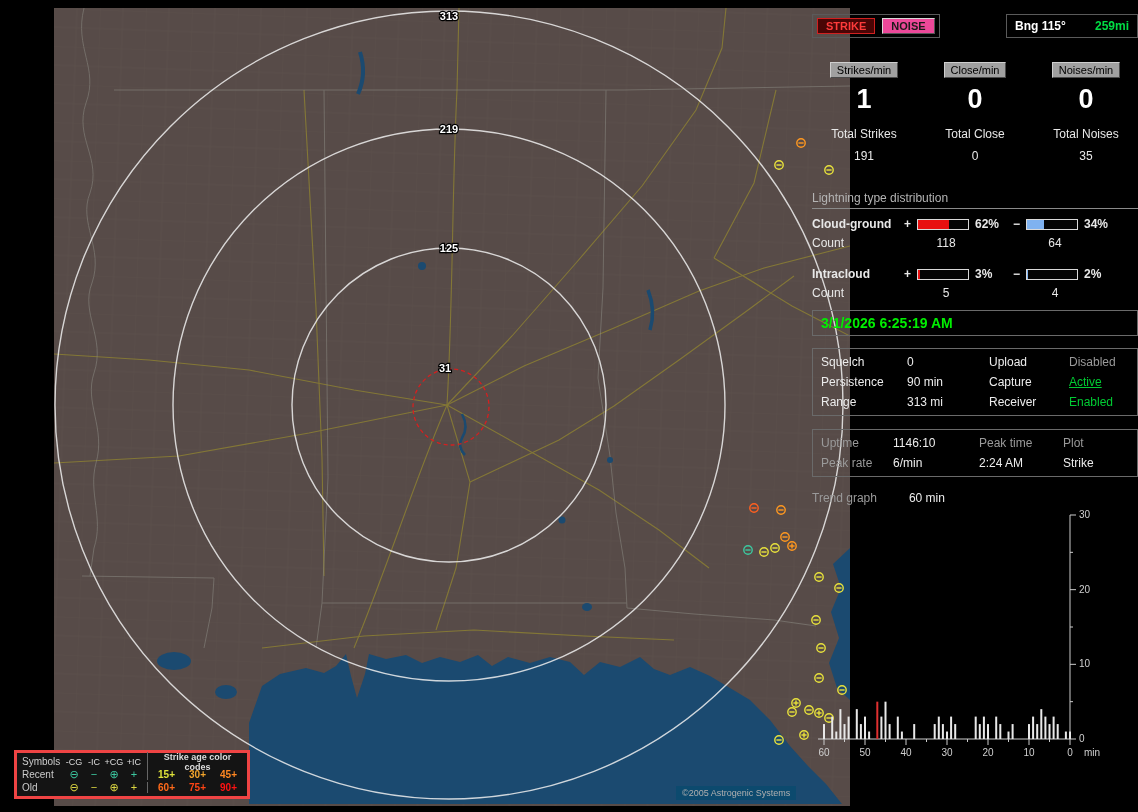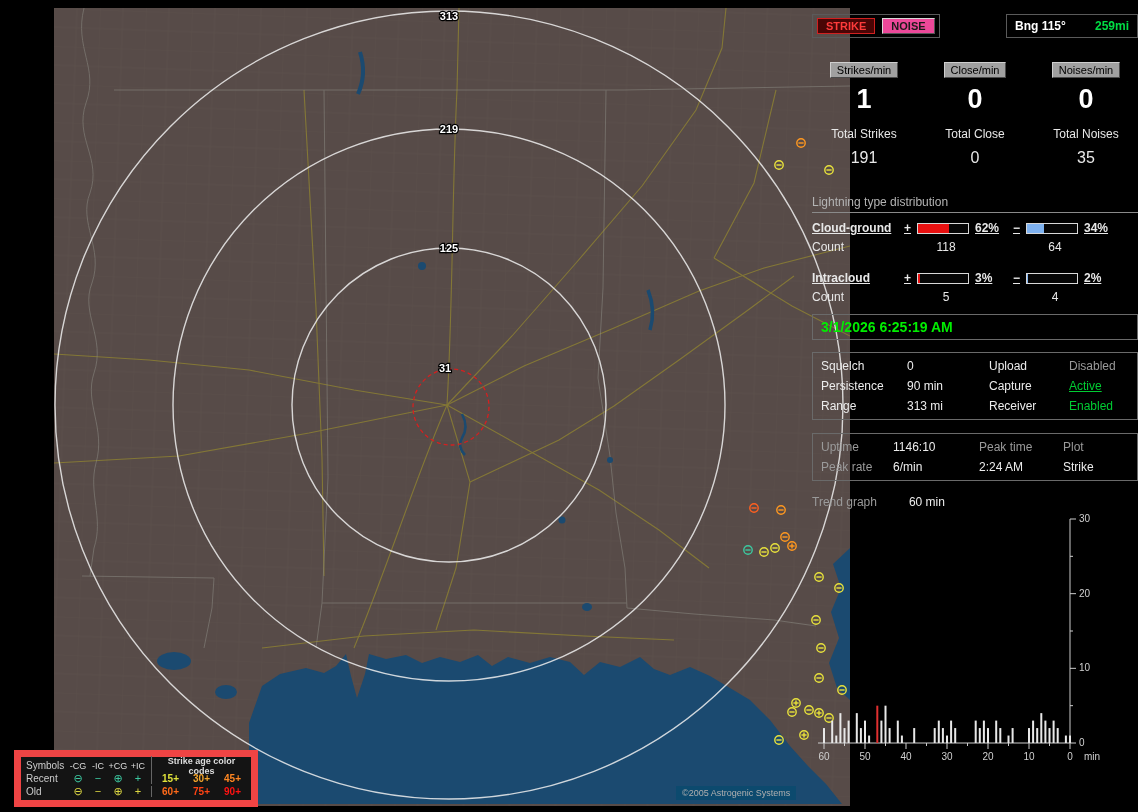--- a/index.html
+++ b/index.html
@@ -3,21 +3,21 @@
 <meta charset="utf-8">
 <style>
   *{box-sizing:border-box;margin:0;padding:0;}
   body{width:1138px;height:812px;background:#000;font-family:"Liberation Sans",sans-serif;
        position:relative;overflow:hidden;color:#e8e8e8;}
 
   
   .map-wrap{position:absolute;left:10px;top:8px;width:796px;height:572px;padding-left:44px;}
   .ringlbl{font:bold 11px "Liberation Sans",sans-serif;fill:#fff;stroke:#000;stroke-width:2.5px;
            paint-order:stroke;text-anchor:middle;}
-  .legend{position:absolute;left:4px;top:742px;background:#141414;border:7px solid #ef4444;
+  .legend{position:absolute;left:4px;top:742px;background:#141414;border:3px solid #ef4444;
           color:#ddd;padding:2px 3px;}
   .lg-row{display:flex;align-items:center;height:13px;font-size:10px;}
   .lg-label{width:44px;padding-left:2px;color:#ccc;}
   .lg-symhead{width:20px;text-align:center;font-size:9px;}
   .lg-sym{width:20px;text-align:center;font-size:11px;line-height:13px;}
   .lg-ages{display:flex;border-left:1px solid #666;margin-left:3px;padding-left:3px;}
   .lg-agehead{width:93px;text-align:center;font-size:9px;font-weight:bold;}
   .lg-age{width:31px;text-align:center;font-weight:bold;font-size:10px;}
   .copyright{position:absolute;left:666px;top:778px;background:#0c4a6e;color:#b0b0b0;
              font-size:9px;padding:2px 6px;}
@@ -34,27 +34,27 @@
            justify-content:space-between;width:132px;}
   .bng-label{font-weight:bold;font-size:12px;color:#fff;}
   .bng-value{font-weight:bold;font-size:12px;}
 
   .stats{display:flex;justify-content:space-between;margin-top:22px;text-align:center;}
   .stat{width:104px;}
   .chip{display:inline-block;background:#a0a0a0;color:#000;font-size:11px;padding:1px 6px;
         border:1px solid #cfcfcf;border-right-color:#4a4a4a;border-bottom-color:#4a4a4a;}
   .big{font-size:27px;font-weight:bold;color:#fff;margin-top:6px;}
   .tlabel{font-size:12px;margin-top:12px;}
-  .tvalue{font-size:16px;margin-top:8px;}
+  .tvalue{font-size:12px;margin-top:8px;}
 
   .dist-title{margin-top:28px;color:#b4b4b4;font-size:12px;}
   .rule{border:0;border-top:1px solid #8a8a8a;margin:3px 0 0;}
   .dist{display:grid;grid-template-columns:92px 13px 58px 38px 13px 58px 34px;
         align-items:center;margin-top:8px;row-gap:5px;}
-  .dname,.dsign,.dpct{font-weight:bold;font-size:12px;text-decoration:underline;}
+  .dname,.dsign,.dpct{font-weight:bold;font-size:12px;}
   .bar{height:11px;border:1px solid #d8d8d8;background:#050505;width:52px;}
   .bar i{display:block;height:100%;width:0;}
   .dcount-label{font-size:12px;}
   .dcount{font-size:12px;text-align:center;}
   .dgap{grid-column:1/-1;height:7px;}
 
   .datetime-box{border:1px solid #6a6a6a;margin-top:10px;padding:4px 8px;
                 font-size:14px;font-weight:bold;}
   .settings-box{border:1px solid #6a6a6a;margin-top:12px;padding:6px 8px;display:grid;
                 grid-template-columns:86px 82px 80px auto;row-gap:6px;font-size:12px;}

